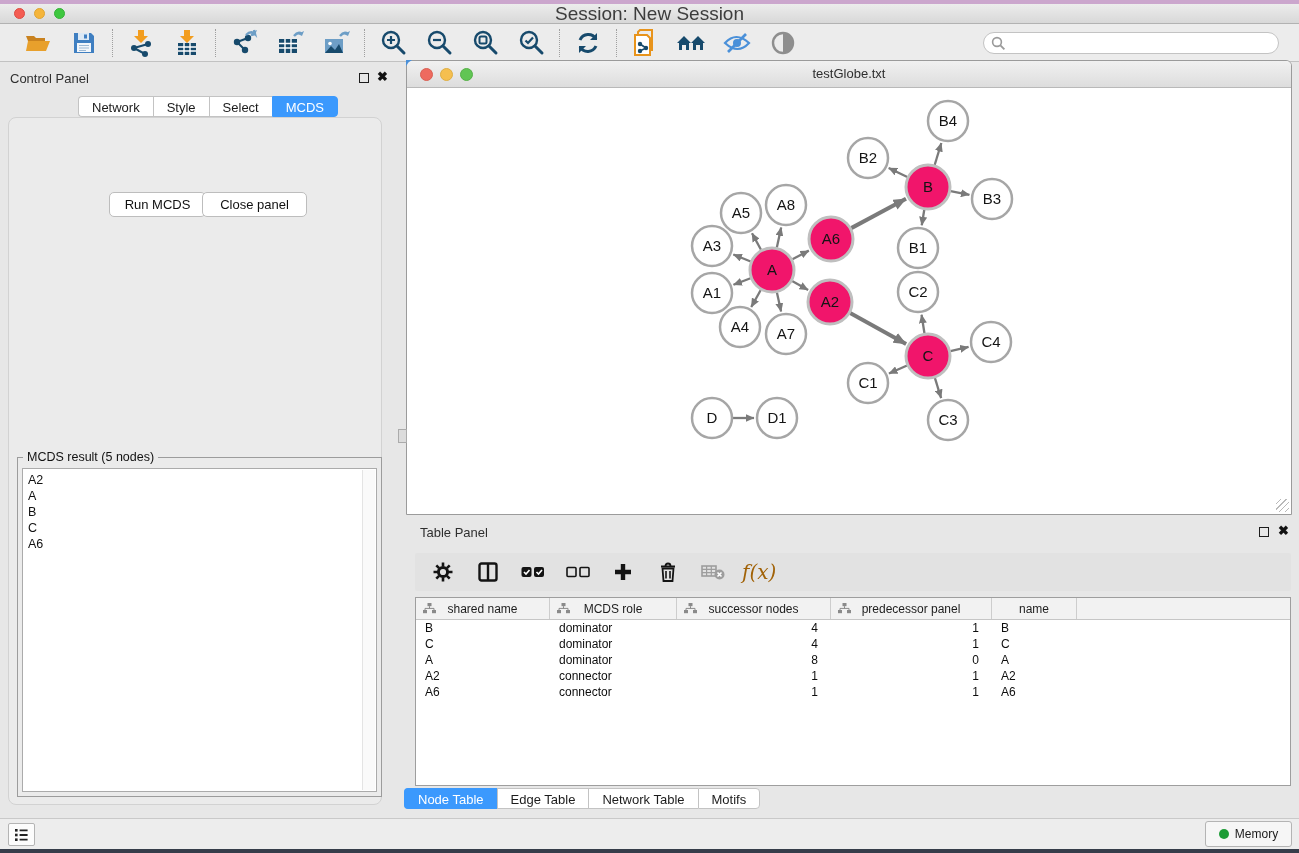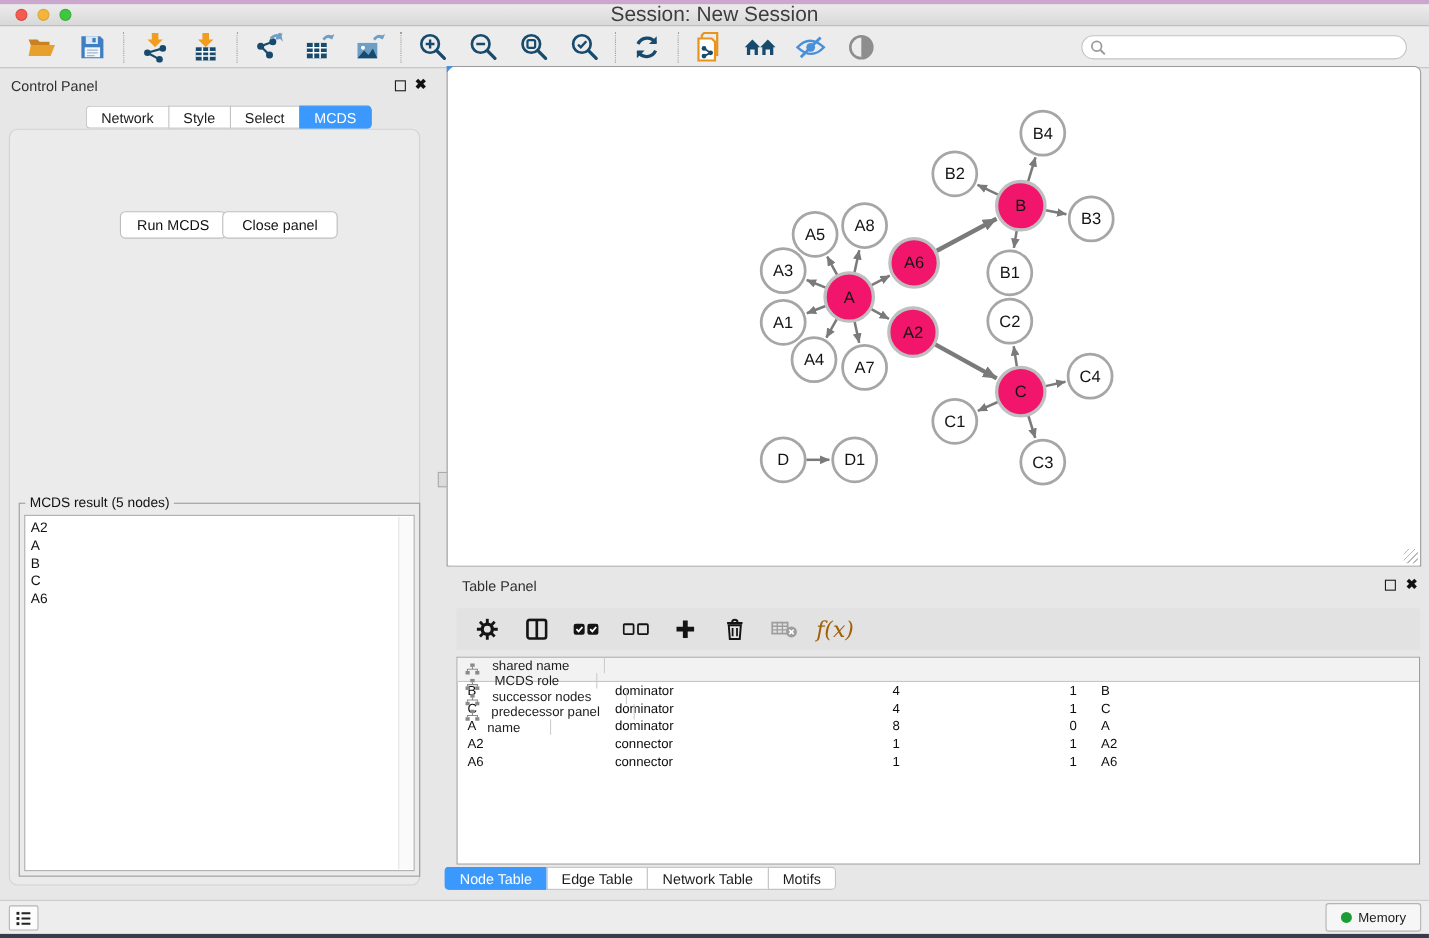--- a/index.html
+++ b/index.html
@@ -83,21 +83,21 @@
   
   .tp-title { position:absolute; left:420px; top:525px; font-size:13px; color:#2f2f2f; }
   .tp-float { left:1259px; top:527px; }
   .tp-close { left:1278px; top:526px; }
   .tp-toolbar { position:absolute; left:415px; top:553px; width:876px; height:38px; background:#e2e2e2;
     border-radius:2px; display:flex; align-items:center; gap:13px; padding-left:12px; }
   .tpt-btn { width:32px; height:30px; border:none; background:transparent; display:flex; align-items:center; justify-content:center; cursor:default; }
   .fx-label { font-family:"DejaVu Serif", serif; font-style:italic; font-size:20px; color:#a16207; }
 
   .tp-table { position:absolute; left:415px; top:597px; width:876px; height:189px; background:#fff; border:1px solid #9e9e9e; }
-  .tp-thead { display:flex; height:22px; background:#f2f2f2; border-bottom:1px solid #c6c6c6;flex-direction:column; }
+  .tp-thead { display:flex; height:22px; background:#f2f2f2; border-bottom:1px solid #c6c6c6; }
   .th { position:relative; border-right:1px solid #cdcdcd; display:flex; align-items:center; justify-content:center; font-size:12px; color:#1d1d1d; }
   .th .colicon { position:absolute; left:7px; top:5px; }
   .th:last-child { border-right:none; }
   .tr { display:flex; height:16px; }
   .td { font-size:12px; line-height:16px; color:#0d0d0d; white-space:nowrap; overflow:hidden; }
   .td.al { padding-left:9px; text-align:left; }
   .td.ar { padding-right:13px; text-align:right; }
 
   .tp-tabs { position:absolute; left:404px; top:788px; width:876px; display:flex; justify-content:flex-start; }
 
@@ -298,20 +298,26 @@
           <div class="mcds-item">C</div>
           <div class="mcds-item">A6</div>
         </div>
       <div class="mcds-scroll"></div>
     </div>
   </div>
 </div>
 
 <div class="net-window">
   <div class="focus-corner"></div>
+  <div class="net-titlebar">
+    <span class="ntl red"></span>
+    <span class="ntl yellow"></span>
+    <span class="ntl green"></span>
+    <div class="net-title">testGlobe.txt</div>
+  </div>
   <div class="net-canvas">
     <svg width="882" height="425">
         <defs>
           <marker id="arw" markerUnits="userSpaceOnUse" markerWidth="9" markerHeight="8" refX="8.5" refY="4" orient="auto">
             <path d="M0,0 L9,4 L0,8 z" fill="#7a7a7a"></path>
           </marker>
           <marker id="arwT" markerUnits="userSpaceOnUse" markerWidth="13" markerHeight="11" refX="12.5" refY="5.5" orient="auto">
             <path d="M0,0 L13,5.5 L0,11 z" fill="#7a7a7a"></path>
           </marker>
         </defs>

